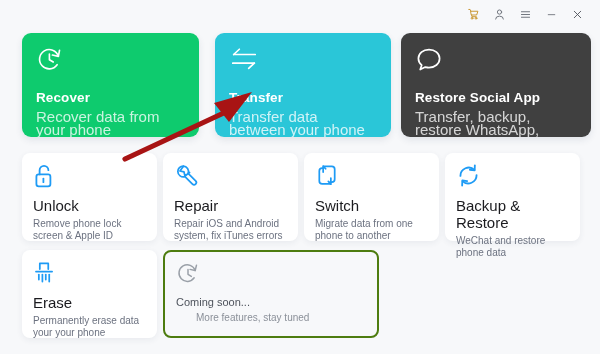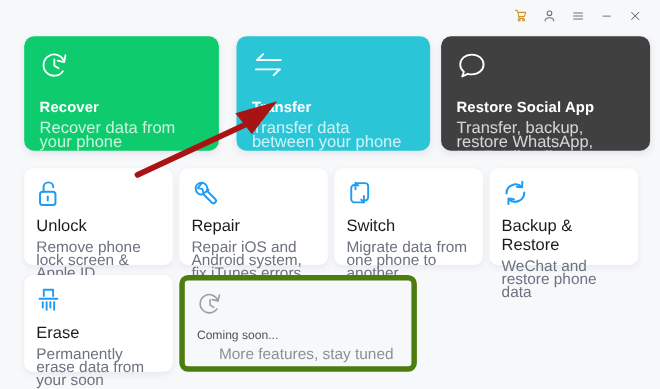--- a/index.html
+++ b/index.html
@@ -100,31 +100,31 @@
   .sm-ico { height: 28px; margin-bottom: 6px; }
   .sm-ico svg { display: block; }
 
   .sm-title {
     font-size: 15px;
     font-weight: normal;
     color: #1b1b1f;
     margin-bottom: 4px;
   }
   .sm-desc {
-    font-size: 14px;
+    font-size: 10px;
     line-height: 12px;
     color: #6c7280;
   }
 
   
   .coming {
     width: 216px;
     height: 88px;
     background: transparent;
-    border: 5px solid #4d7c0f;
+    border: 2px solid #4d7c0f;
     border-radius: 8px;
     padding: 10px 11px 0 11px;
     position: relative;
   }
   .coming .sm-title { color: #4e535c; font-weight: normal; font-size: 11px; }
   .coming .sm-desc  { color: #8b9099; margin-left: 20px; }
 
   
   .annotation {
     position: absolute;
@@ -297,21 +297,21 @@
         <svg width="24" height="25" viewBox="0 0 24 26" fill="none" stroke="#1e9bf5" stroke-width="1.8" stroke-linecap="round" stroke-linejoin="round">
           <path d="M6.6 9.4 V3.6 h8.8 V9.4"></path>
           <line x1="2.6" y1="12" x2="19.4" y2="12"></line>
           <line x1="5.6" y1="15.2" x2="5.6" y2="20.4"></line>
           <line x1="9.3" y1="15.2" x2="9.3" y2="22.4"></line>
           <line x1="12.8" y1="15.2" x2="12.8" y2="20.4"></line>
           <line x1="16.4" y1="15.2" x2="16.4" y2="22.4"></line>
         </svg>
       </div>
       <div class="sm-title">Erase</div>
-      <div class="sm-desc">Permanently erase data from your soon</div>
+      <div class="sm-desc">Permanently erase data your your phone</div>
     </div>
 
     <div class="coming">
       <div class="sm-ico">
         <svg width="24" height="24" viewBox="0 0 26 26" fill="none" stroke="#9aa0a8" stroke-width="1.6" stroke-linecap="round" stroke-linejoin="round">
           <path d="M20.8 9.2 a9 9 0 1 0 -1.1 7.9"></path>
           <path d="M22.2 3.4 L20.8 9.2 L15.2 8"></path>
           <path d="M13 8.2 v5.2 l3.6 2.2"></path>
         </svg>
       </div>

